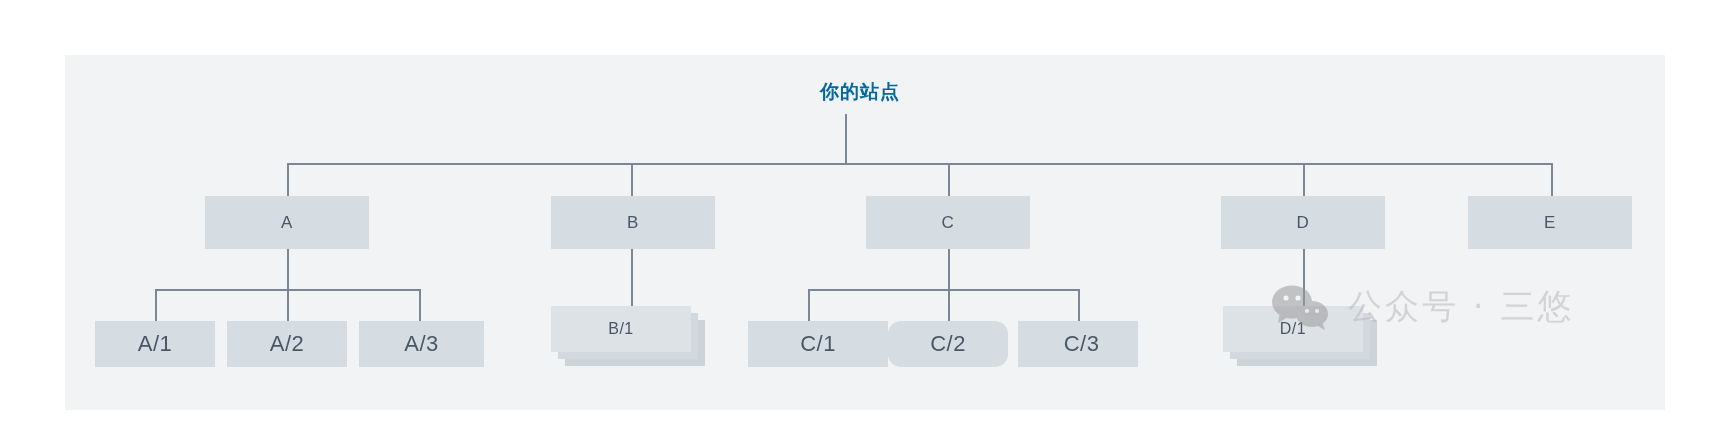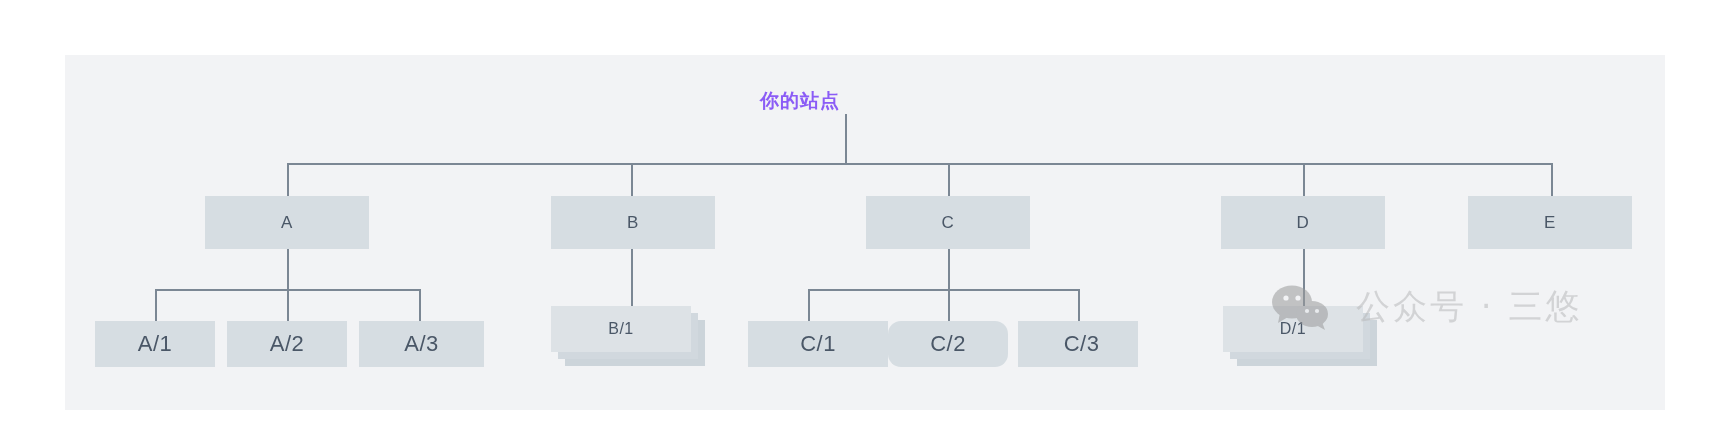--- a/index.html
+++ b/index.html
@@ -30,26 +30,26 @@
     top: 55px;
     width: 1600px;
     height: 355px;
     background: #f2f3f5;
   }
 
   
   .root-title {
     position: absolute;
     left: 760px;
-    top: 88px;
+    top: 79px;
     width: 200px;
-    text-align: left;
+    text-align: center;
     font-size: 19px;
     font-weight: bold;
-    color: #8b5cf6;
+    color: #0369a1;
     letter-spacing: 1px;
     white-space: nowrap;
   }
 
   
   .line {
     position: absolute;
     background: #7b8794;
   }
   .vline { width: 2px; }
@@ -98,21 +98,21 @@
     letter-spacing: 0.5px;
   }
 
   
   .watermark {
     position: absolute;
     left: 1270px;
     top: 282px;
     display: flex;
     align-items: center;
-    gap: 24px;
+    gap: 16px;
     pointer-events: none;
     opacity: 0.55;
   }
   .wm-logo {
     position: relative;
     width: 62px;
     height: 50px;
     flex: none;
   }
   .wm-text {

